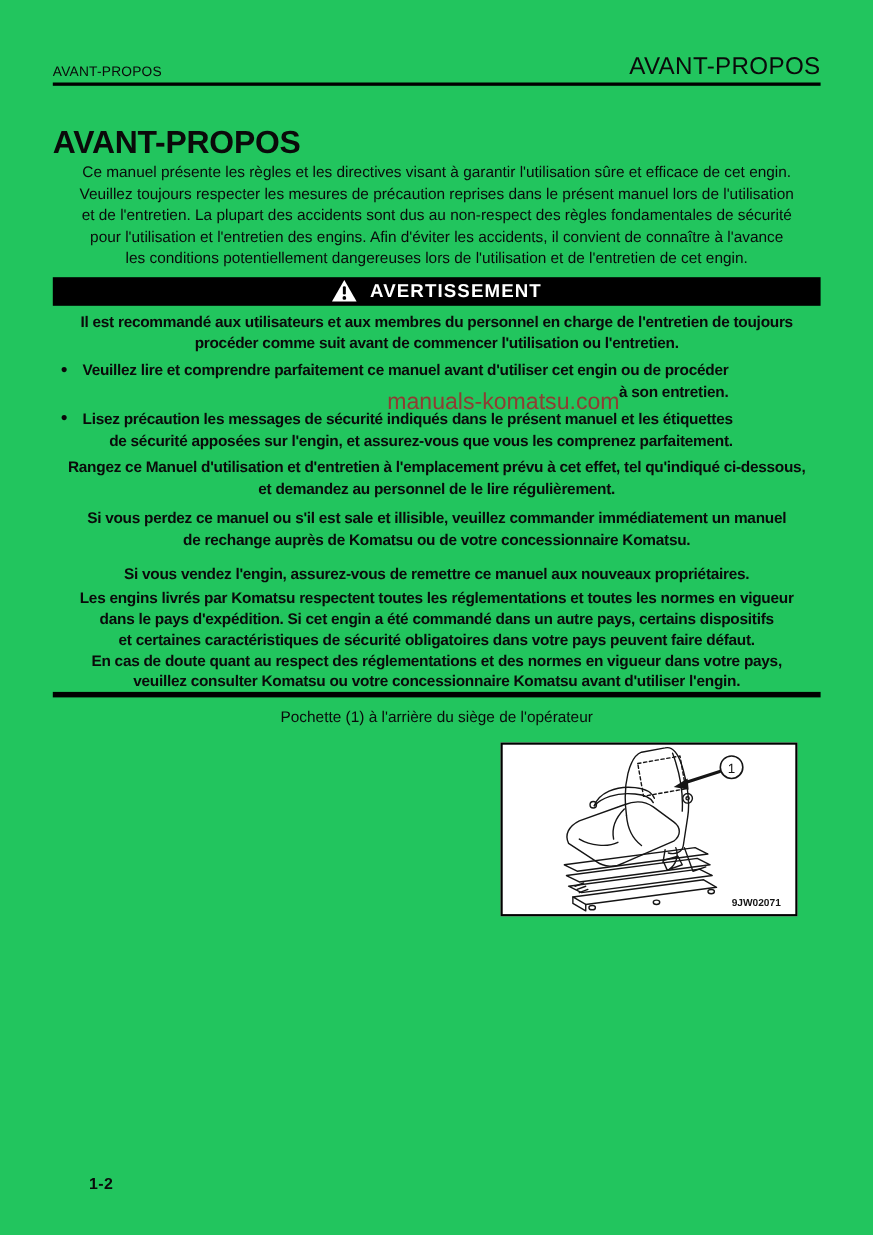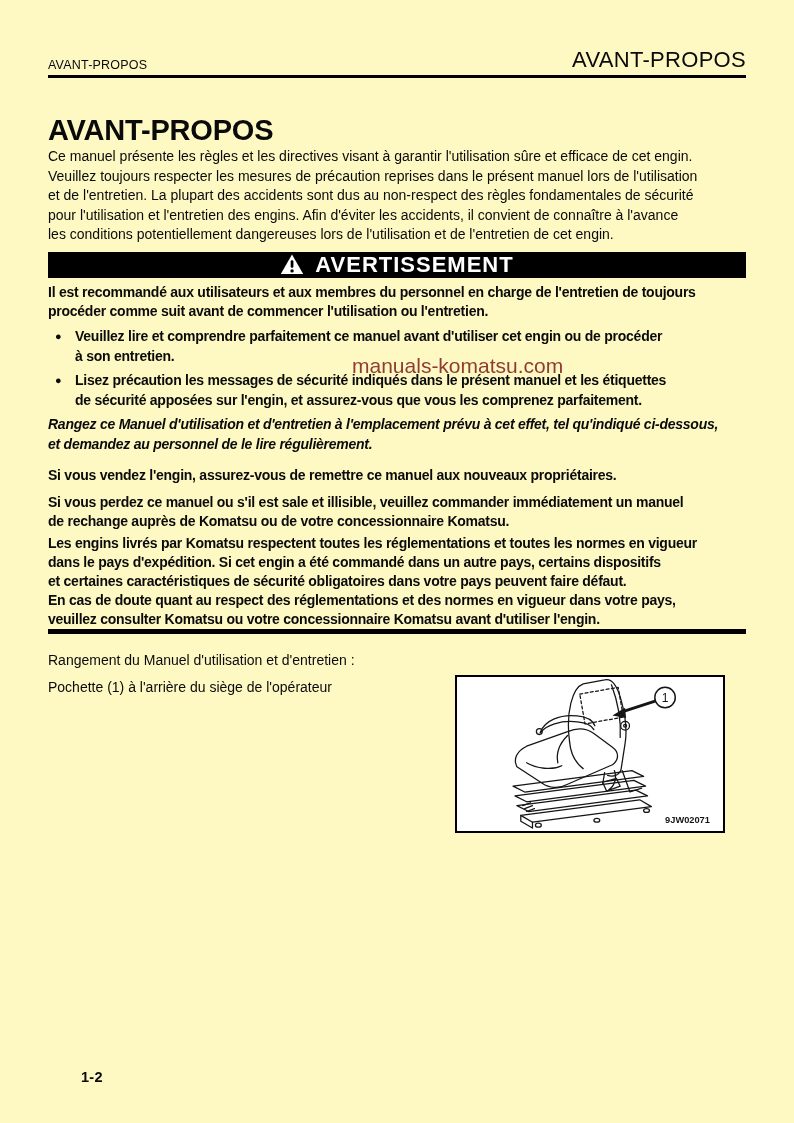--- a/index.html
+++ b/index.html
@@ -1,19 +1,19 @@
 <!DOCTYPE html>
 <html lang="fr"><head>
 <meta charset="utf-8">
 <style>
   html,body{margin:0;padding:0;background:#ffffff;}
   .page{
     position:relative;
     width:794px;height:1123px;
-    background:#fef9c3;
+    background:#22c55e;
     font-family:"Liberation Sans", sans-serif;
     color:#0a0a0a;
     overflow:hidden;
   }
   
   .header{
     position:absolute;left:48px;right:48px;top:48px;
     display:flex;justify-content:space-between;align-items:flex-end;
     border-bottom:3px solid #000;
     padding-bottom:3px;
@@ -23,35 +23,35 @@
   
   .page-title{
     position:absolute;left:48px;top:95px;
     font-size:29px;font-weight:bold;letter-spacing:-.2px;
   }
   
   .content{
     position:absolute;left:48px;right:48px;top:147px;
     font-size:14px;line-height:19.5px;
   }
-  .para{white-space:pre-line;margin:0;}
+  .para{white-space:pre-line;margin:0;text-align:center;}
   .bold{font-weight:bold;letter-spacing:-.25px;}
   .banner{
     margin-top:7px;height:26px;background:#000;color:#fff;
     display:flex;align-items:center;justify-content:center;gap:11px;
-    font-weight:bold;font-size:22px;letter-spacing:1px;
+    font-weight:bold;font-size:17px;letter-spacing:1px;
   }
   .banner svg{display:block;}
   #lead{margin-top:5px;}
   .bullets{margin-top:5.5px;}
   .bullet{display:flex;margin-top:5px;padding-left:7px;}
   .bullet:first-child{margin-top:0;}
   .bullet-marker{width:20px;flex:0 0 20px;font-size:11px;line-height:19.5px;}
-  .bullet-text{white-space:pre-line;}
-  #p-rangez{margin-top:5px;font-style:italic;}
+  .bullet-text{white-space:pre-line;text-align:right;}
+  #p-rangez{margin-top:5px;}
   #p-perdez{margin-top:7px;}
   #p-vendez{margin-top:12px;}
   #p-engins{margin-top:2px;line-height:19px;}
   .rule{height:5px;background:#000;margin-top:0;}
   #storage-line1{margin-top:17px;}
   #storage-line2{margin-top:8px;}
   
   .watermark{
     position:absolute;left:352px;top:354px;
     font-size:21px;color:#8f3c33;letter-spacing:0;
@@ -114,32 +114,31 @@
       </div>
       <div class="bullet">
         <span class="bullet-marker">●</span>
         <span class="bullet-text bold">Lisez précaution les messages de sécurité indiqués dans le présent manuel et les étiquettes
 de sécurité apposées sur l'engin, et assurez-vous que vous les comprenez parfaitement.</span>
       </div>
     </div>
 
     <p class="para bold" id="p-rangez">Rangez ce Manuel d'utilisation et d'entretien à l'emplacement prévu à cet effet, tel qu'indiqué ci-dessous,
 et demandez au personnel de le lire régulièrement.</p>
-    <p class="para bold" id="p-vendez">Si vous vendez l'engin, assurez-vous de remettre ce manuel aux nouveaux propriétaires.</p>
     <p class="para bold" id="p-perdez">Si vous perdez ce manuel ou s'il est sale et illisible, veuillez commander immédiatement un manuel
 de rechange auprès de Komatsu ou de votre concessionnaire Komatsu.</p>
+    <p class="para bold" id="p-vendez">Si vous vendez l'engin, assurez-vous de remettre ce manuel aux nouveaux propriétaires.</p>
     <p class="para bold" id="p-engins">Les engins livrés par Komatsu respectent toutes les réglementations et toutes les normes en vigueur
 dans le pays d'expédition. Si cet engin a été commandé dans un autre pays, certains dispositifs
 et certaines caractéristiques de sécurité obligatoires dans votre pays peuvent faire défaut.
 En cas de doute quant au respect des réglementations et des normes en vigueur dans votre pays,
 veuillez consulter Komatsu ou votre concessionnaire Komatsu avant d'utiliser l'engin.</p>
 
     <div class="rule"></div>
 
-    <p class="para" id="storage-line1">Rangement du Manuel d'utilisation et d'entretien :</p>
     <p class="para" id="storage-line2">Pochette (1) à l'arrière du siège de l'opérateur</p>
   </div>
 
   <div class="figure-box">
     <svg viewBox="0 0 270 158">
       <g fill="none" stroke="#151515" stroke-width="1.3" stroke-linecap="round" stroke-linejoin="round">
 
         <path d="M114,66 C110,36 117,11 128,7 L150,3 C158,1 163,9 167,24 C172,42 173,56 171,68 L167,94 C166,100 160,103 153,101"></path>
         <path d="M114,66 C115,78 120,88 128,94"></path>
         <path d="M157,8 C163,24 167,44 166,62"></path>

